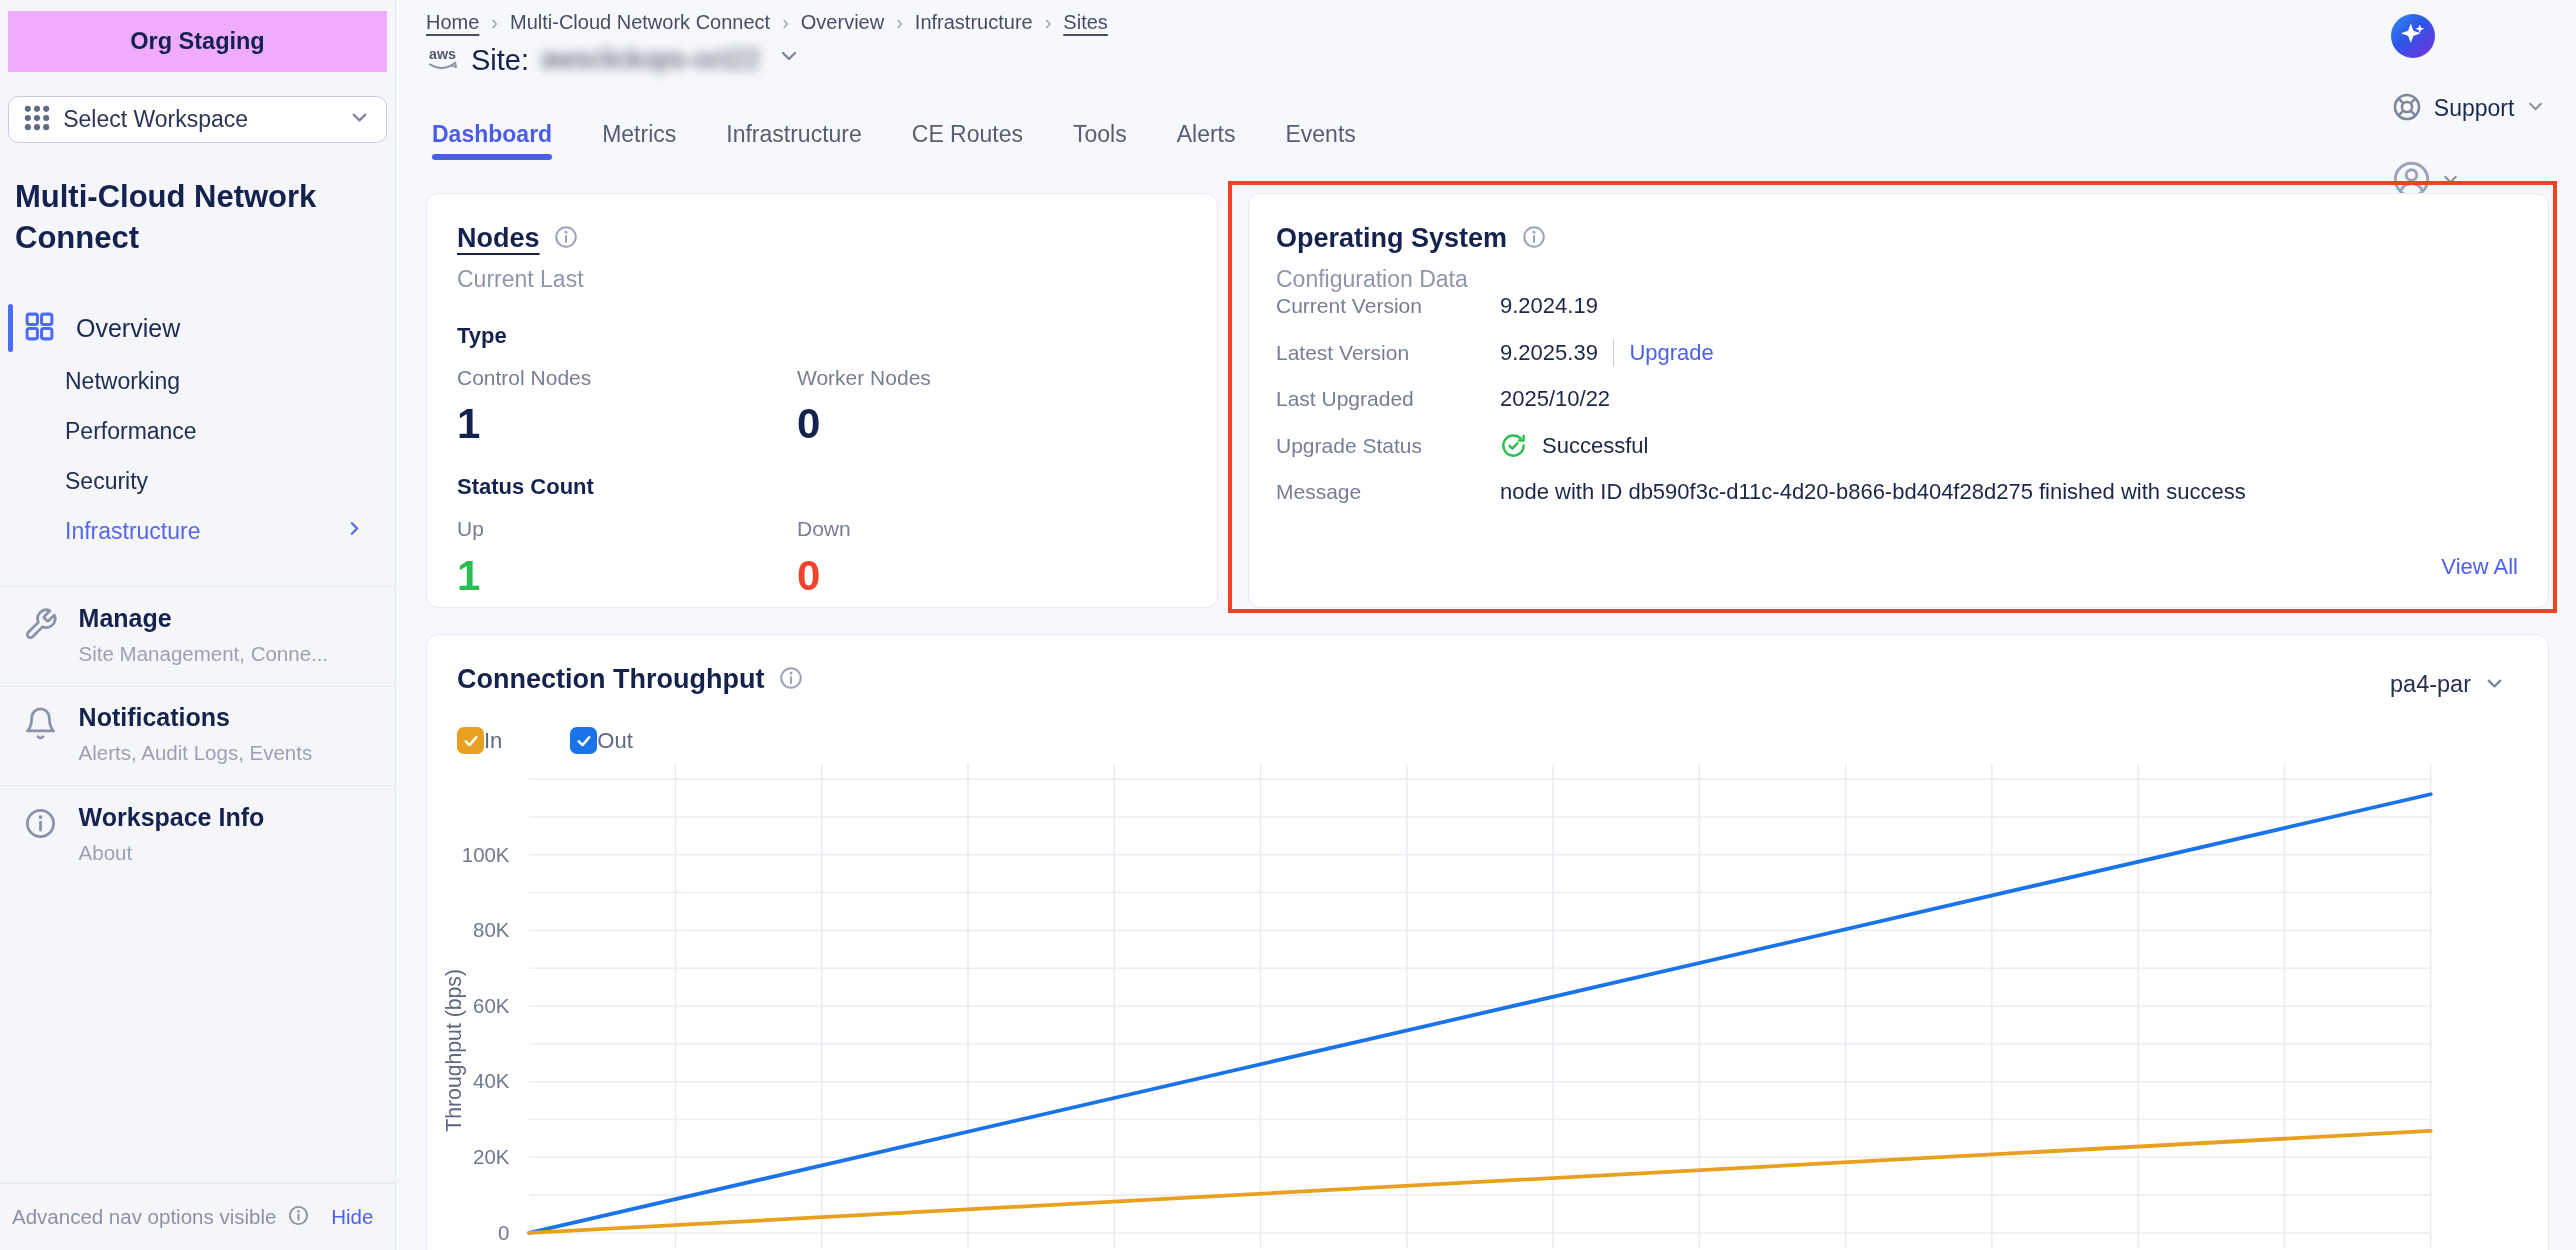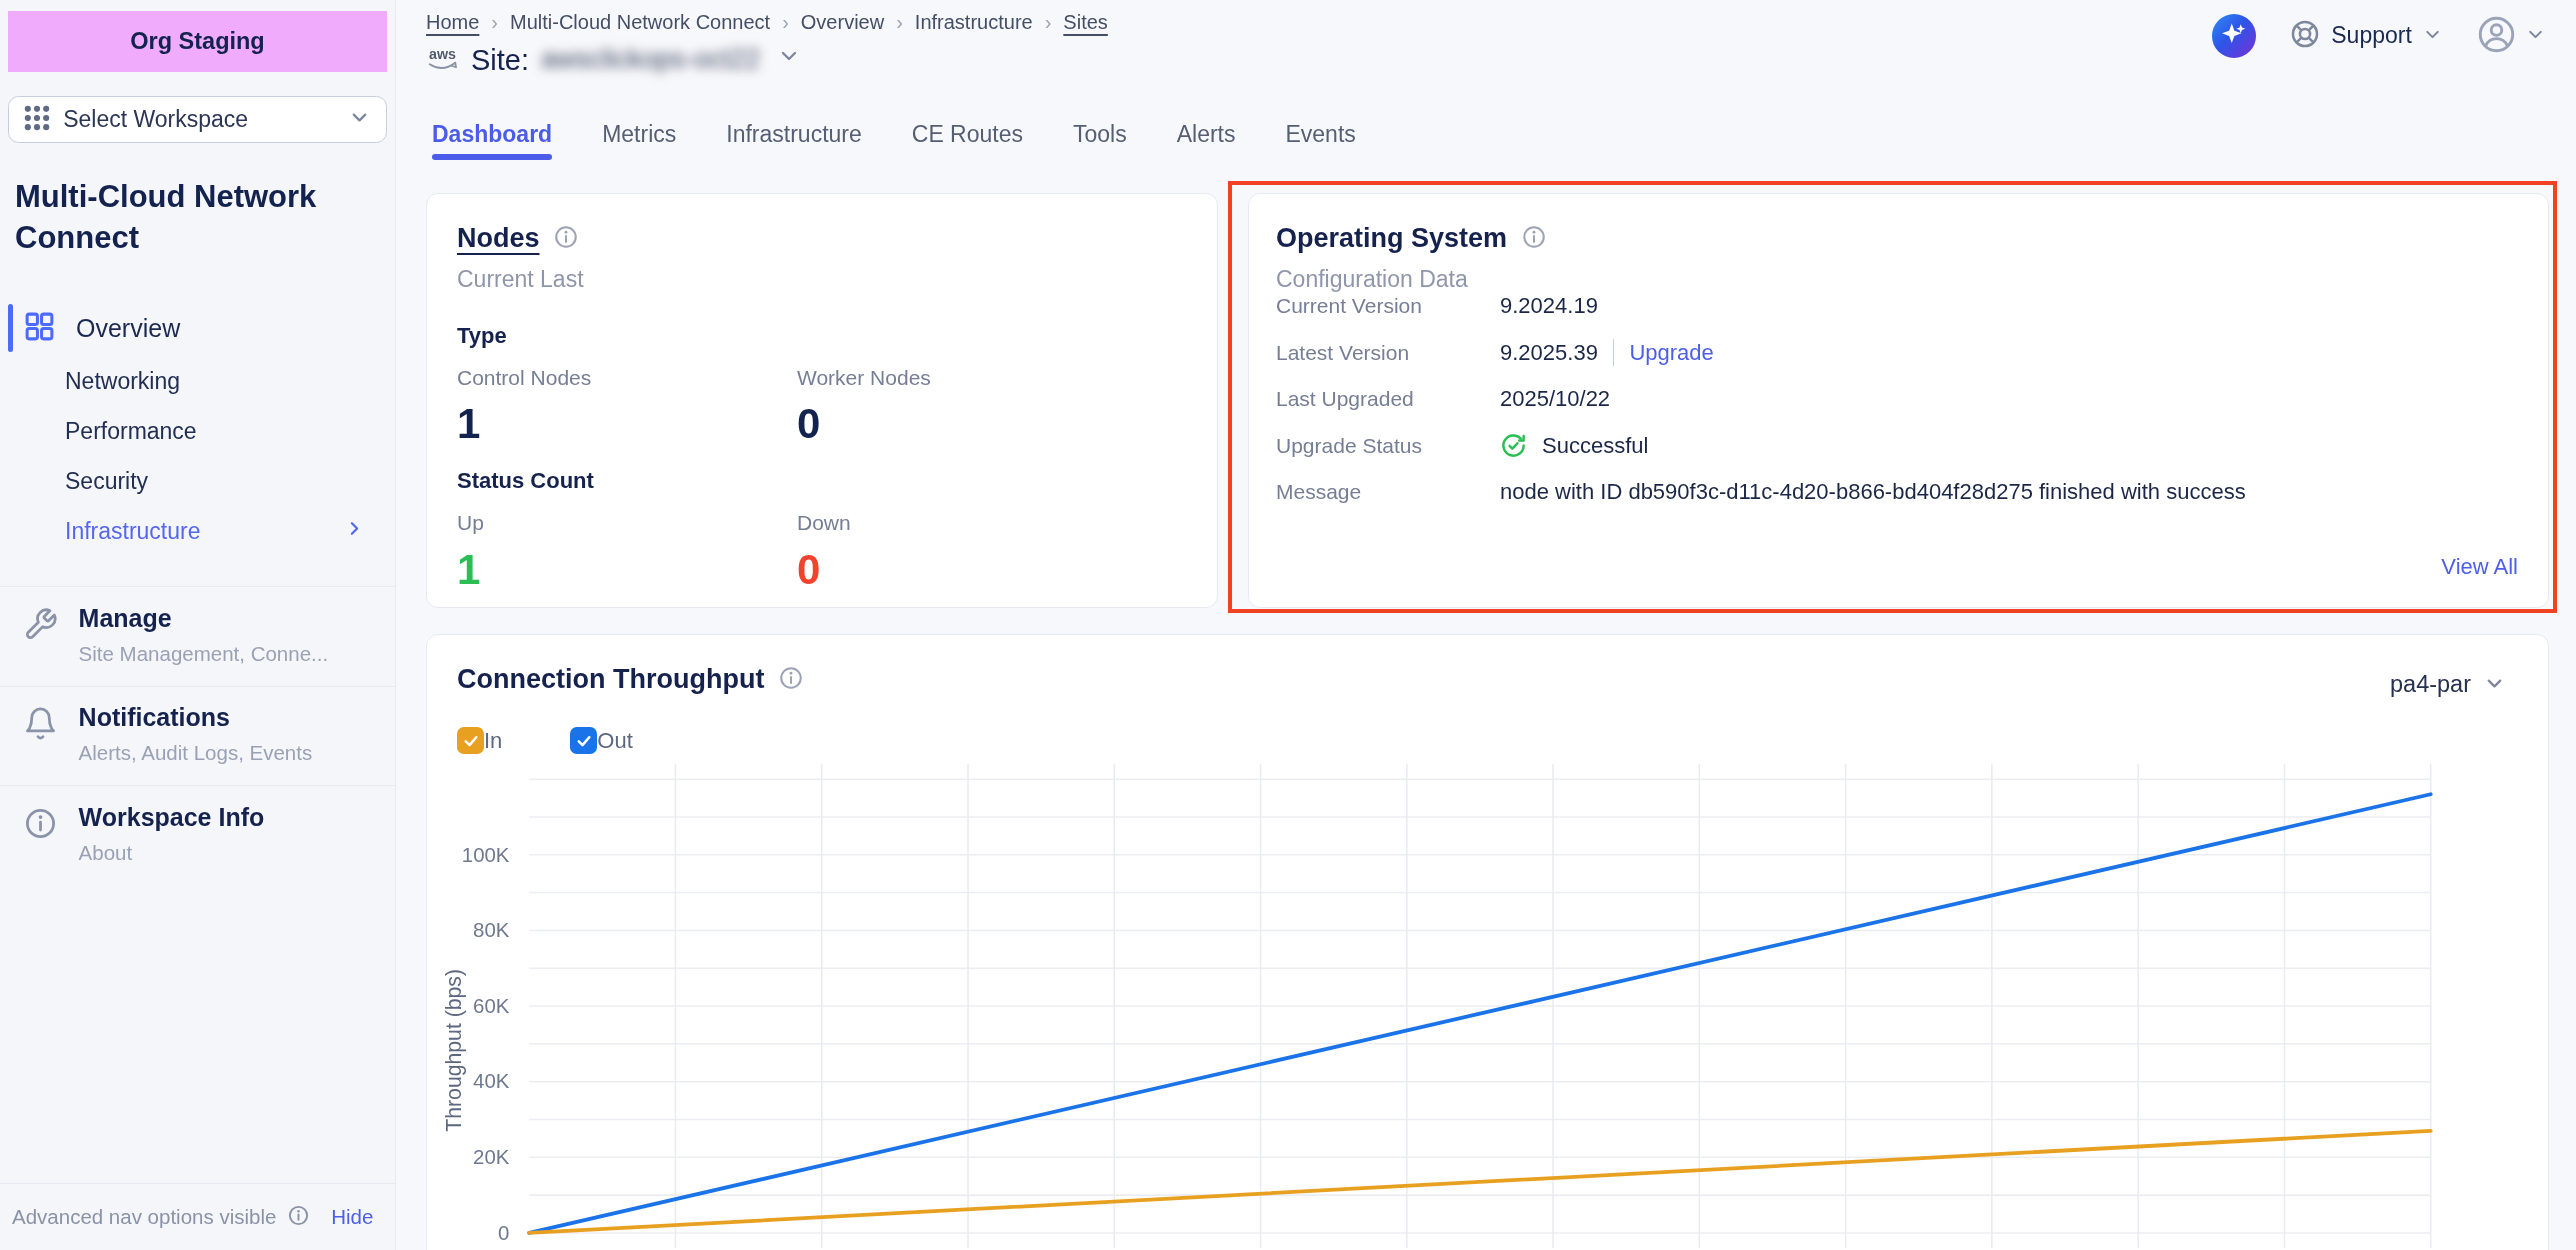--- a/index.html
+++ b/index.html
@@ -41,21 +41,21 @@
   .breadcrumb .crumb { cursor:pointer; }
   .breadcrumb .crumb.underlined { text-decoration:underline; text-underline-offset:4.5px; }
   .breadcrumb .sep { color:#9AA1B3; font-size:20px; }
 
   .site-row { display:flex; margin-top:10.6px; gap:12px; }
   .aws-badge { width:33px; height:30px; }
   .site-prefix { font-size:29px; color:#16224E; }
   .site-name { font-size:27px; color:#3A4560; filter:blur(5.3px); user-select:none; }
   .site-caret { margin-left:4.5px; }
 
-  .top-right { position:absolute; top:13.6px; right:30px; display:flex; gap:33px; }
+  .top-right { position:absolute; top:13.6px; right:30px; display:flex; gap:33px;flex-direction:column; }
   .ai-button { width:44px; height:44px; border-radius:50%; background:linear-gradient(135deg,#2F8CF4 0%,#2D55E8 45%,#7B2FD6 100%);
                display:flex; align-items:center; justify-content:center; cursor:pointer; }
   .support { display:flex; align-items:center; gap:10.6px; cursor:pointer; }
   .support-label { font-size:23px; color:#1B2950; }
   .account { display:flex; align-items:center; gap:7.6px; cursor:pointer; }
 
   .tabs { display:flex; gap:50px; margin-top:44px; padding-left:6px; }
   .tab { font-size:23px; color:#555E73; padding-bottom:12px; cursor:pointer; position:relative; }
   .tab.active { color:#4A5CE8; font-weight:bold; }
   .tab.active::after { content:""; position:absolute; left:0; right:0; bottom:0; height:6px; border-radius:3px; background:#4A5CE8; }
@@ -67,21 +67,21 @@
   .os-card { height:415px; padding:29px 27px; position:relative; }
   .red-annotation { position:absolute; left:-20px; top:-12px; right:-7.6px; bottom:-4.5px;
                     border:4.5px solid #F14224; pointer-events:none; z-index:5; }
 
   .card-title-row { display:flex; align-items:center; gap:13.6px; }
   .card-title { font-size:27px; font-weight:bold; color:#16224E; }
   .card-title.linked { text-decoration:underline; text-underline-offset:6px; text-decoration-thickness:1.5px; cursor:pointer; }
   .card-subtitle { font-size:23px; color:#8F96AA; margin-top:12px; }
 
   .nodes-grid { margin-top:30px; }
-  .nodes-sect-label { font-size:22px; font-weight:bold; color:#16224E; margin-top:20px; }
+  .nodes-sect-label { font-size:22px; font-weight:bold; color:#16224E; margin-top:26px; }
   .nodes-fields { display:flex; margin-top:16.7px; }
   .nodes-field { width:340px; }
   .nodes-field .f-label { font-size:21px; color:#767E95; }
   .nodes-field .f-value { font-size:42px; font-weight:bold; margin-top:10.6px; color:#14224E; }
   .nodes-field .f-value.green { color:#2BBE52; }
   .nodes-field .f-value.red { color:#F4432C; }
 
   .os-rows { }
   .os-row { display:flex; align-items:center; margin-bottom:20px; min-height:26px; }
   .os-label { width:224px; font-size:21px; color:#767E95; }

